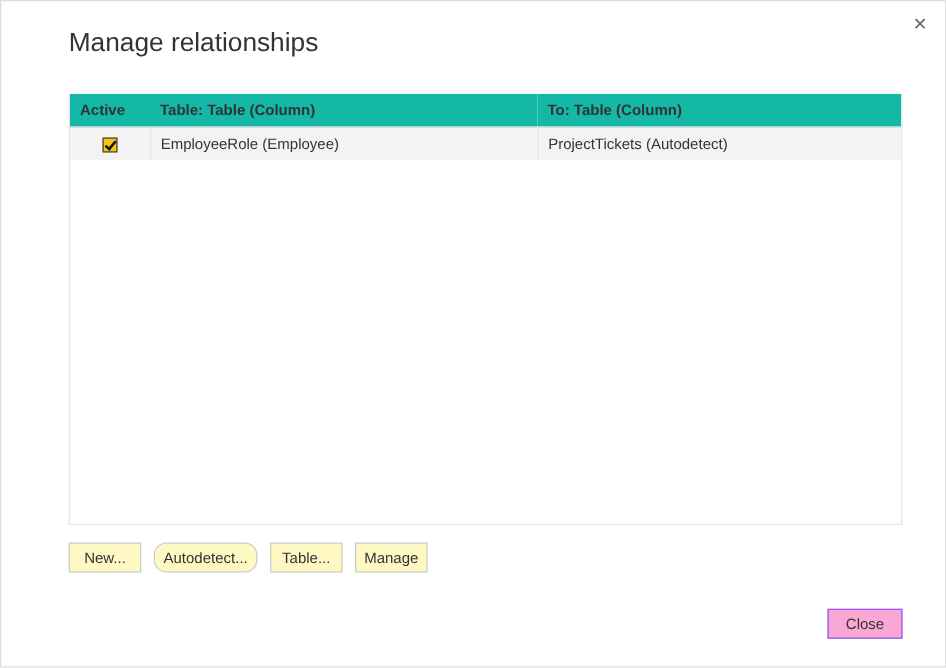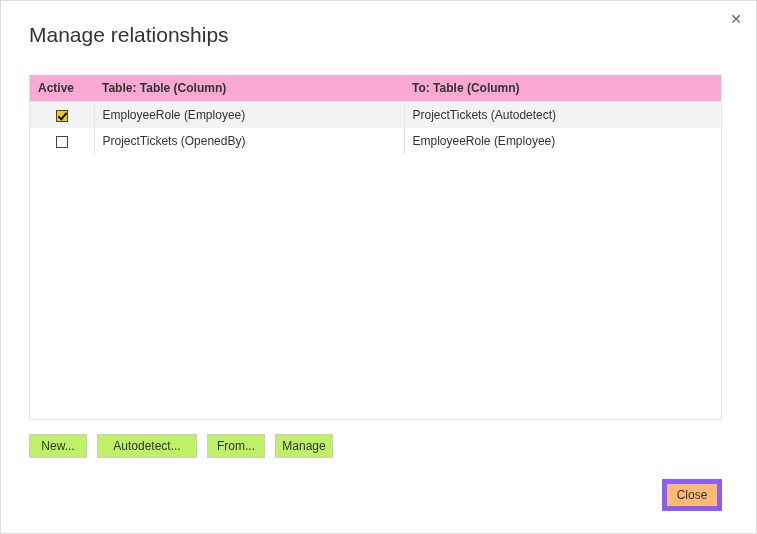--- a/index.html
+++ b/index.html
@@ -14,21 +14,21 @@
   .close-x {
     position: absolute;
     top: 10px;
     right: 14px;
     color: #666;
     font-size: 14px;
     cursor: pointer;
     font-family: Arial, sans-serif;
   }
   .container {
-    padding: 22px 34px 0 28px;
+    padding: 22px 34px 0 54px;
   }
   .dialog-title {
     font-size: 21px;
     font-weight: 300;
     color: #333;
     margin-bottom: 28px;
   }
   .table-wrap {
     border: 1px solid #e6e6e6;
     border-top: none;
@@ -37,21 +37,21 @@
   }
   table {
     width: 100%;
     border-collapse: collapse;
     font-size: 12px;
     color: #333;
   }
   thead th {
     text-align: left;
     font-weight: 600;
-    background: #f9a8d4;
+    background: #14b8a6;
     padding: 6px 8px;
     border-bottom: 1px solid #e0e0e0;
   }
   thead th:first-child { width: 64px; }
   thead th:nth-child(2) { width: 310px; }
   tbody td {
     padding: 6px 8px;
     vertical-align: middle;
     height: 26px;
   }
@@ -75,34 +75,34 @@
     border: solid #111;
     border-width: 0 2px 2px 0;
     transform: rotate(40deg);
   }
   .button-row {
     margin-top: 14px;
     display: flex;
     gap: 10px;
   }
   .btn {
-    background: #bef264;
+    background: #fef9c3;
     border: 1px solid #ccc;
     font-size: 12px;
     color: #333;
     padding: 4px 0;
     cursor: pointer;
     font-family: inherit;
     text-align: center;
   }
   .btn.small { width: 58px; }
-  .btn.med { width: 100px; }
+  .btn.med { width: 83px; border-radius: 10px; }
   .btn.primary {
-    background: #fdba74;
-    border: 5px solid #8b5cf6;
+    background: #f9a8d4;
+    border: 1px solid #8b5cf6;
     width: 60px;
   }
   .footer-row {
     position: absolute;
     right: 34px;
     bottom: 22px;
   }
   .bodyfill td { border: none; }
   .vline { border-right: 1px solid #e6e6e6; }
 </style>
@@ -124,39 +124,32 @@
         </tr>
       </thead>
       <tbody>
         <tr>
           <td class="col-active vline">
             <span class="cbx checked"></span>
           </td>
           <td class="vline">EmployeeRole (Employee)</td>
           <td>ProjectTickets (Autodetect)</td>
         </tr>
-        <tr>
-          <td class="col-active vline">
-            <span class="cbx"></span>
-          </td>
-          <td class="vline">ProjectTickets (OpenedBy)</td>
-          <td>EmployeeRole (Employee)</td>
-        </tr>
         <tr class="bodyfill">
             <td class="vline" style="height:260px"></td>
             <td class="vline"></td>
             <td></td>
           </tr>
       </tbody>
     </table>
   </div>
 
   <div class="button-row">
     <button class="btn small">New...</button>
     <button class="btn med">Autodetect...</button>
-    <button class="btn small">From...</button>
+    <button class="btn small">Table...</button>
     <button class="btn small">Manage</button>
   </div>
 </div>
 
 <div class="footer-row">
   <button class="btn primary">Close</button>
 </div>
 
 </body></html>

